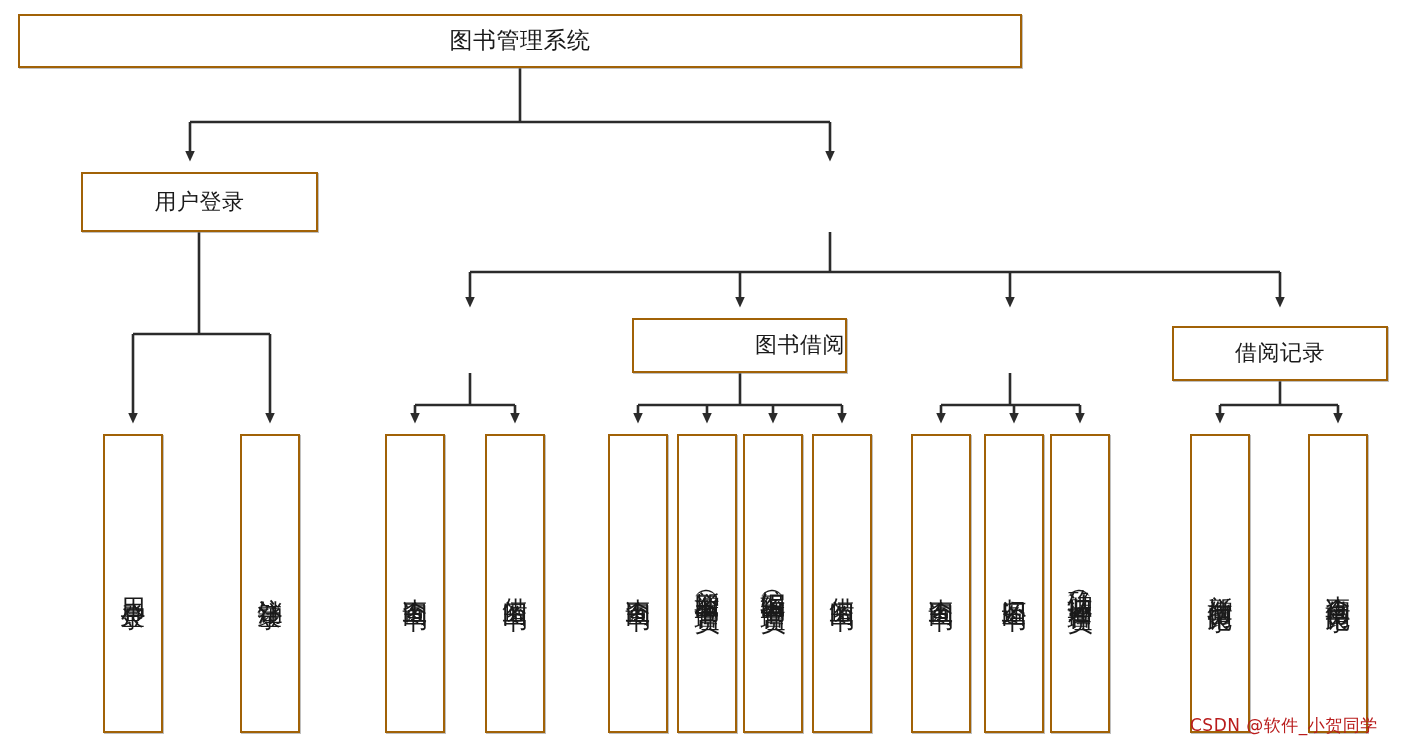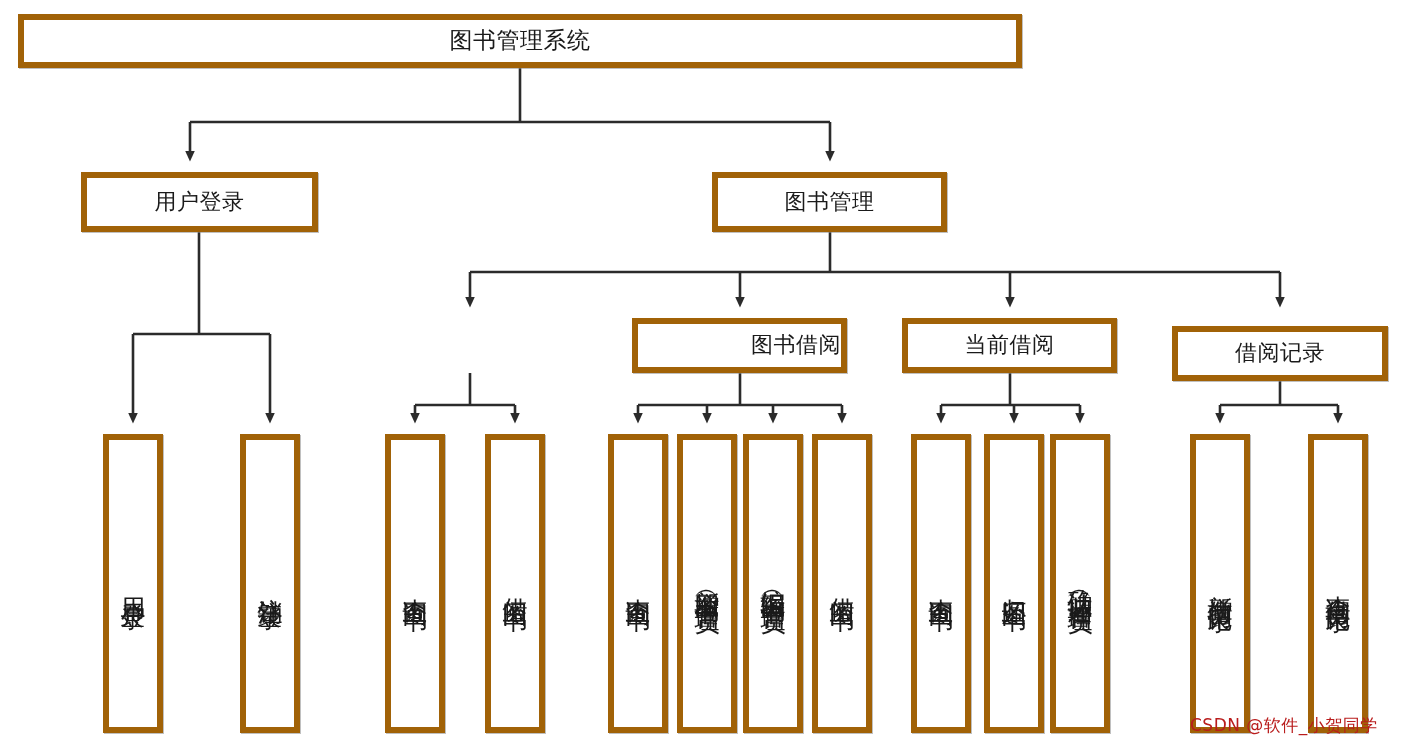--- a/index.html
+++ b/index.html
@@ -22,21 +22,21 @@
     left: 0;
     top: 0;
     width: 1405px;
     height: 747px;
     pointer-events: none;
   }
   .node {
     position: absolute;
     box-sizing: border-box;
     background: #ffffff;
-    border: 6px solid #a16207;
+    border: 2px solid #a16207;
     display: flex;
     align-items: center;
     justify-content: center;
     box-shadow: 1px 1px 0 rgba(140,140,140,0.55);
   }
   .node .label {
     color: #1a1a1a;
     line-height: 1.12;
     text-align: center;
     white-space: pre;
@@ -126,29 +126,23 @@
     </g>
   </svg>
 
   <div class="node horiz root" style="left:18px; top:14px; width:1004px; height:54px;">
     <span class="label">图书管理系统</span>
   </div>
 
   <div class="node horiz" style="left:81px; top:172px; width:237px; height:60px;">
     <span class="label">用户登录</span>
   </div>
-  <div class="node horiz" style="left:712px; top:172px; width:235px; height:60px;">
-    <span class="label">图书管理</span>
-  </div>
 
   <div class="node horiz" style="left:632px; top:318px; width:215px; height:55px;justify-content:flex-end;">
     <span class="label">图书借阅</span>
-  </div>
-  <div class="node horiz" style="left:902px; top:318px; width:215px; height:55px;">
-    <span class="label">当前借阅</span>
   </div>
   <div class="node horiz" style="left:1172px; top:318px; width:216px; height:55px;margin-top:8px;">
     <span class="label">借阅记录</span>
   </div>
 
   <div class="node vert" style="left:103px; top:434px; width:60px; height:299px;">
     <span class="label">用户登录</span>
   </div>
   <div class="node vert" style="left:240px; top:434px; width:60px; height:299px;">
     <span class="label">注销登录</span>

